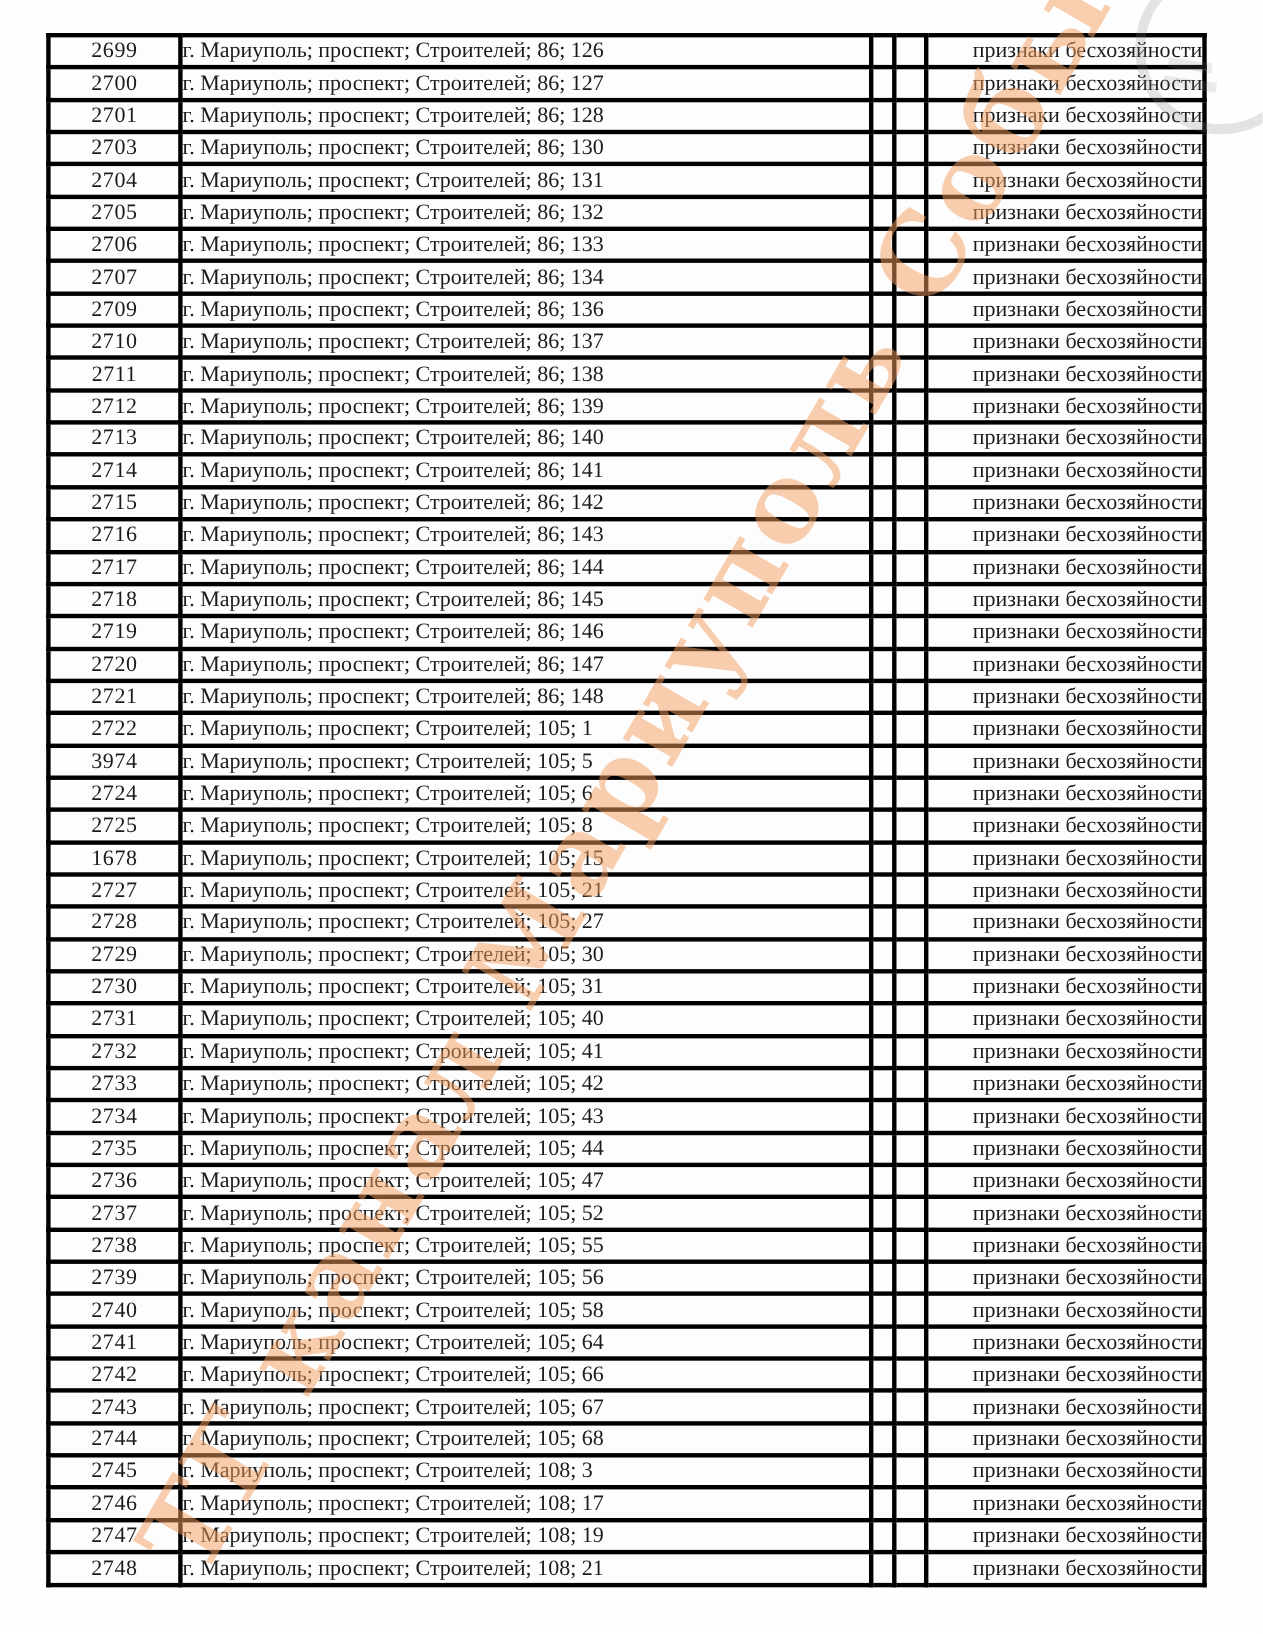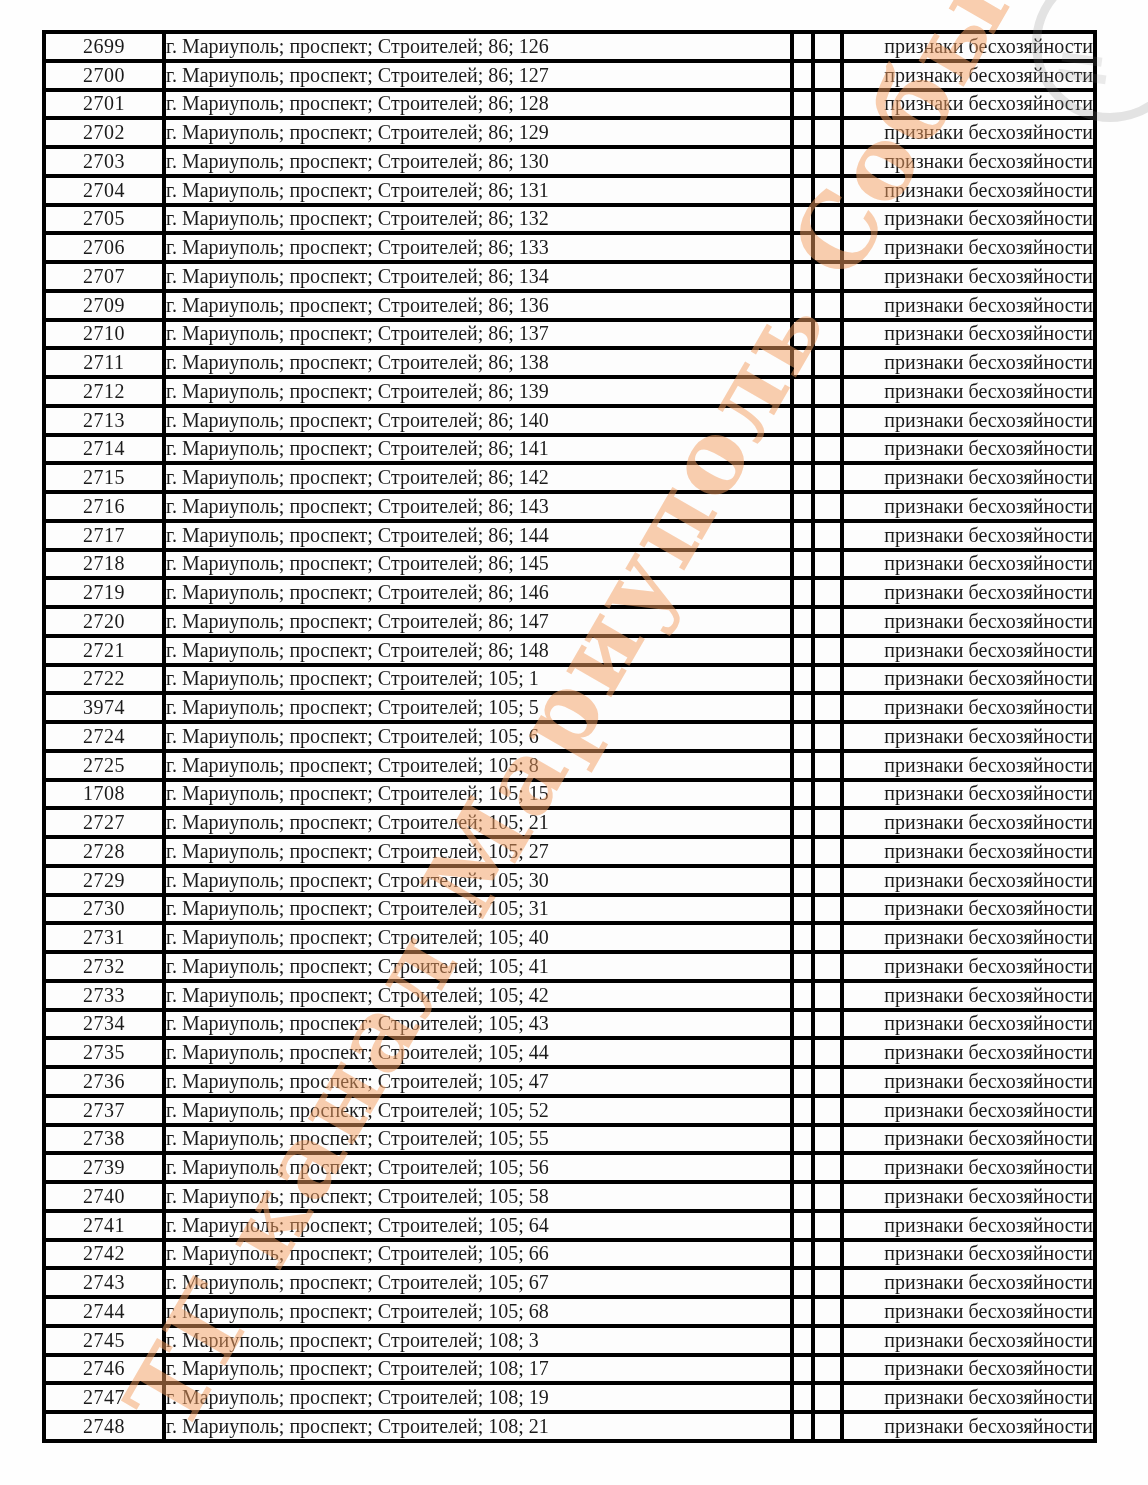--- a/index.html
+++ b/index.html
@@ -92,27 +92,20 @@
       <td class="c-status">признаки бесхозяйности</td>
     </tr>
         <tr>
       <td class="c-num">2701</td>
       <td class="c-addr">г. Мариуполь; проспект; Строителей; 86; 128</td>
       <td class="c-empty"></td>
       <td class="c-empty"></td>
       <td class="c-status">признаки бесхозяйности</td>
     </tr>
         <tr>
-      <td class="c-num">2702</td>
-      <td class="c-addr">г. Мариуполь; проспект; Строителей; 86; 129</td>
-      <td class="c-empty"></td>
-      <td class="c-empty"></td>
-      <td class="c-status">признаки бесхозяйности</td>
-    </tr>
-        <tr>
       <td class="c-num">2703</td>
       <td class="c-addr">г. Мариуполь; проспект; Строителей; 86; 130</td>
       <td class="c-empty"></td>
       <td class="c-empty"></td>
       <td class="c-status">признаки бесхозяйности</td>
     </tr>
         <tr>
       <td class="c-num">2704</td>
       <td class="c-addr">г. Мариуполь; проспект; Строителей; 86; 131</td>
       <td class="c-empty"></td>
@@ -253,21 +246,21 @@
       <td class="c-status">признаки бесхозяйности</td>
     </tr>
         <tr>
       <td class="c-num">2725</td>
       <td class="c-addr">г. Мариуполь; проспект; Строителей; 105; 8</td>
       <td class="c-empty"></td>
       <td class="c-empty"></td>
       <td class="c-status">признаки бесхозяйности</td>
     </tr>
         <tr>
-      <td class="c-num">1708</td>
+      <td class="c-num">1678</td>
       <td class="c-addr">г. Мариуполь; проспект; Строителей; 105; 15</td>
       <td class="c-empty"></td>
       <td class="c-empty"></td>
       <td class="c-status">признаки бесхозяйности</td>
     </tr>
         <tr>
       <td class="c-num">2727</td>
       <td class="c-addr">г. Мариуполь; проспект; Строителей; 105; 21</td>
       <td class="c-empty"></td>
       <td class="c-empty"></td>

